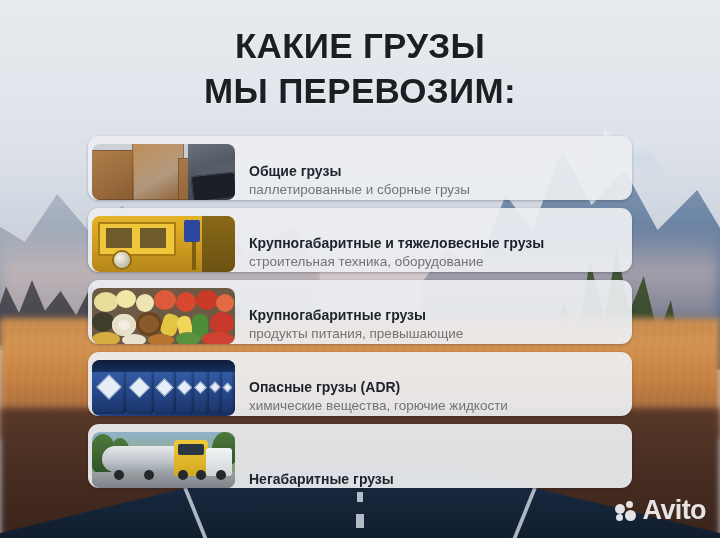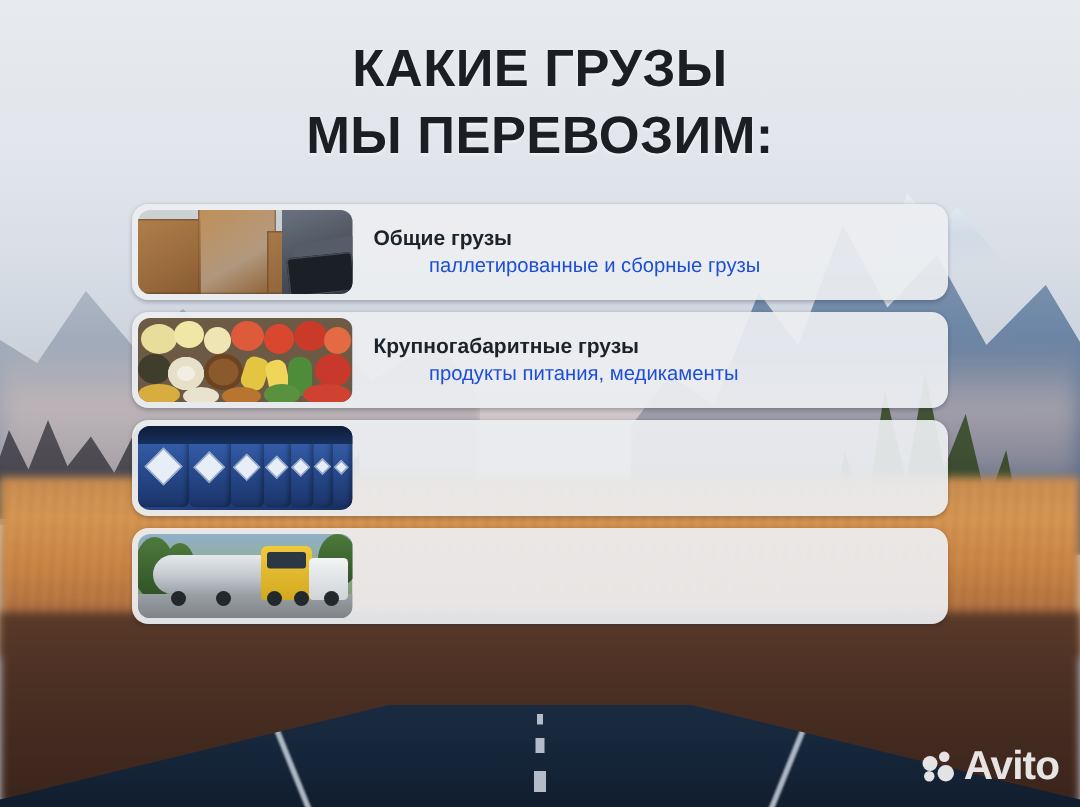--- a/index.html
+++ b/index.html
@@ -84,35 +84,35 @@
     position:absolute;left:0;top:24px;width:720px;text-align:center;
     font-size:35px;font-weight:bold;line-height:1.28;
     letter-spacing:.3px;color:#1b1e22;
     text-shadow:0 1px 2px rgba(255,255,255,.55);
   }
   .title .l2{display:block;}
 
   
   .cards{position:absolute;left:88px;top:136px;width:544px;}
   .card{
-    position:relative;display:flex;align-items:center;
+    position:relative;display:flex;align-items:flex-end;
     width:544px;height:64px;margin-bottom:8px;
     background:rgba(236,238,241,.93);
     border-radius:11px;
     box-shadow:0 1px 3px rgba(20,25,35,.28);
     overflow:hidden;
   }
   .thumb{
     flex:0 0 auto;width:143px;height:56px;margin-left:4px;
     border-radius:8px;overflow:hidden;position:relative;
     box-shadow:inset 0 0 0 1px rgba(255,255,255,.5);
   }
   .ttext{margin-left:14px;padding-right:8px;}
   .t-title{font-size:14px;font-weight:bold;color:#1d232b;line-height:1.32;}
-  .t-sub{font-size:13.5px;color:#1d4ed8;line-height:1.38;margin-top:1px;margin-left:37px;}
+  .t-sub{font-size:13.5px;color:#737373;line-height:1.38;margin-top:1px;}
 
   
   .th-boxes{position:absolute;inset:0;background:linear-gradient(180deg,#cdd2d7 0%,#b9bfc6 100%);}
   .bx{position:absolute;background:linear-gradient(150deg,#b07f4c 0%,#9a6b3c 60%,#865a31 100%);box-shadow:inset 0 0 0 1px rgba(60,40,20,.35);}
   .bx1{left:-4px;top:6px;width:46px;height:50px;}
   .bx2{left:40px;top:-2px;width:52px;height:58px;background:linear-gradient(150deg,#bf8d56 0%,#a5744190 60%,#8e6133 100%);}
   .bx3{left:86px;top:14px;width:32px;height:42px;background:linear-gradient(150deg,#a9794a 0%,#8b6036 100%);}
   .th-person{position:absolute;left:96px;top:-6px;width:60px;height:62px;background:linear-gradient(160deg,#6f7784 0%,#4b525d 55%,#343a44 100%);border-radius:6px 4px 0 0;}
   .th-arm{position:absolute;left:104px;top:20px;width:44px;height:20px;background:#565d69;transform:rotate(-10deg);border-radius:6px;}
   .th-board{position:absolute;left:100px;top:30px;width:44px;height:26px;background:#1b1f26;border-radius:3px;transform:rotate(-6deg);box-shadow:inset 0 0 0 1px #454b55;}
@@ -192,20 +192,37 @@
             <span class="th-arm"></span>
             <span class="th-board"></span>
         </div>
       </div>
       <div class="ttext">
         <div class="t-title">Общие грузы</div>
         <div class="t-sub">паллетированные и сборные грузы</div>
       </div>
     </div>
 
+    <div class="card">
+      <div class="thumb">
+        <div class="th-crane">
+          <span class="cr-dark"></span>
+          <span class="cr-cab"></span>
+            <span class="cr-win"></span>
+            <span class="cr-win2"></span>
+          <span class="cr-light"></span>
+            <span class="cr-blue"></span>
+            <span class="cr-pipe"></span>
+        </div>
+      </div>
+      <div class="ttext">
+        <div class="t-title">Крупногабаритные и тяжеловесные грузы</div>
+        <div class="t-sub">строительная техника, оборудование</div>
+      </div>
+    </div>
 
     <div class="card">
       <div class="thumb">
         <div class="th-food">
           <span class="fd" style="left:2px;top:4px;width:24px;height:20px;background:#e8dd9a;"></span>
           <span class="fd" style="left:24px;top:2px;width:20px;height:18px;background:#f0e7a6;"></span>
           <span class="fd" style="left:44px;top:6px;width:18px;height:18px;background:#efe4b4;"></span>
           <span class="fd" style="left:62px;top:2px;width:22px;height:20px;background:#dd5a3a;"></span>
           <span class="fd" style="left:84px;top:4px;width:20px;height:20px;background:#d8472e;"></span>
           <span class="fd" style="left:104px;top:2px;width:22px;height:20px;background:#c93b28;"></span>
@@ -219,21 +236,21 @@
           <span class="fd" style="left:118px;top:24px;width:24px;height:22px;background:#c8392b;"></span>
           <span class="fd" style="left:0px;top:44px;width:28px;height:14px;background:#d6ad3e;"></span>
           <span class="fd" style="left:30px;top:46px;width:24px;height:12px;background:#e8e2cf;"></span>
           <span class="fd" style="left:56px;top:46px;width:26px;height:12px;background:#b8752f;"></span>
           <span class="fd" style="left:84px;top:44px;width:24px;height:14px;background:#5a913f;"></span>
           <span class="fd" style="left:110px;top:44px;width:32px;height:14px;background:#cf4130;"></span>
         </div>
       </div>
       <div class="ttext">
         <div class="t-title">Крупногабаритные грузы</div>
-        <div class="t-sub">продукты питания, медикаменты</div>
+        <div class="t-sub">продукты питания, превышающие</div>
       </div>
     </div>
 
     <div class="card">
       <div class="thumb">
         <div class="th-adr">
           <span class="drum" style="left:0px;width:34px;"></span>
           <span class="drum" style="left:34px;width:28px;"></span>
           <span class="drum" style="left:62px;width:22px;"></span>
           <span class="drum" style="left:84px;width:18px;"></span>
@@ -243,20 +260,24 @@
           <span class="diam" style="left:8px;top:18px;width:18px;height:18px;"></span>
           <span class="diam" style="left:40px;top:20px;width:15px;height:15px;"></span>
           <span class="diam" style="left:66px;top:21px;width:13px;height:13px;"></span>
           <span class="diam" style="left:87px;top:22px;width:11px;height:11px;"></span>
           <span class="diam" style="left:104px;top:23px;width:9px;height:9px;"></span>
           <span class="diam" style="left:119px;top:23px;width:8px;height:8px;"></span>
           <span class="diam" style="left:132px;top:24px;width:7px;height:7px;"></span>
           <span style="position:absolute;left:0;top:0;width:143px;height:12px;background:linear-gradient(180deg,#0e1c36,#16305f);"></span>
         </div>
       </div>
+      <div class="ttext">
+        <div class="t-title">Опасные грузы (ADR)</div>
+        <div class="t-sub">химические вещества, горючие жидкости</div>
+      </div>
     </div>
 
     <div class="card">
       <div class="thumb">
         <div class="th-truck">
           <span class="tk-tree" style="left:-2px;top:2px;width:26px;height:40px;"></span>
           <span class="tk-tree" style="left:18px;top:6px;width:20px;height:32px;"></span>
           <span class="tk-tree" style="left:120px;top:0px;width:26px;height:34px;"></span>
           <span class="tk-road"></span>
           <span class="tk-tank"></span>
@@ -264,20 +285,21 @@
           <span class="tk-cabwin"></span>
           <span class="tk-white"></span>
           <span class="tk-wheel" style="left:22px;"></span>
           <span class="tk-wheel" style="left:52px;"></span>
           <span class="tk-wheel" style="left:86px;"></span>
           <span class="tk-wheel" style="left:104px;"></span>
           <span class="tk-wheel" style="left:124px;"></span>
         </div>
       </div>
       <div class="ttext">
+        <div class="t-title">Негабаритные грузы</div>
       </div>
     </div>
 
   </div>
 
   <div class="avito">
     <span class="avito-dots">
       <i class="d1"></i>
         <i class="d2"></i>
         <i class="d3"></i>

